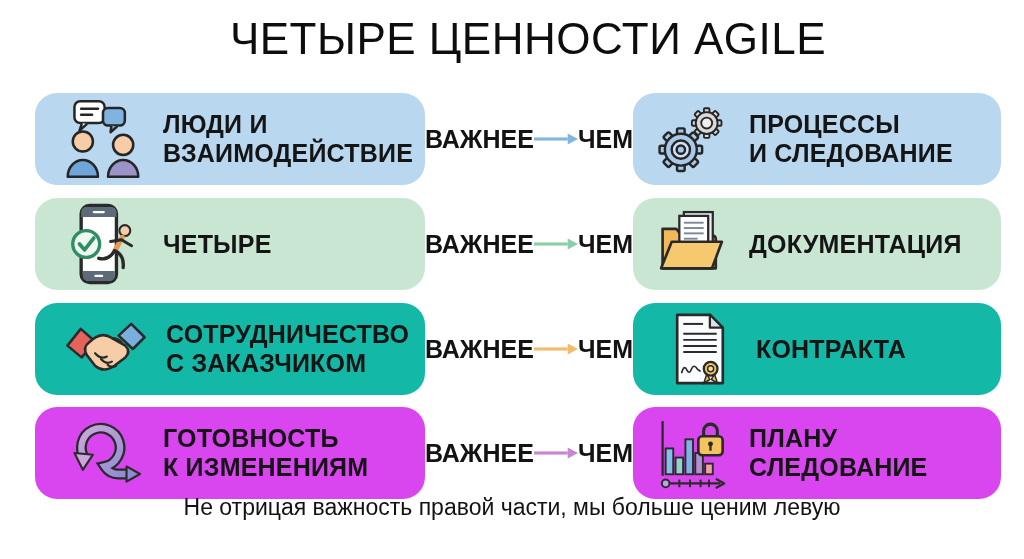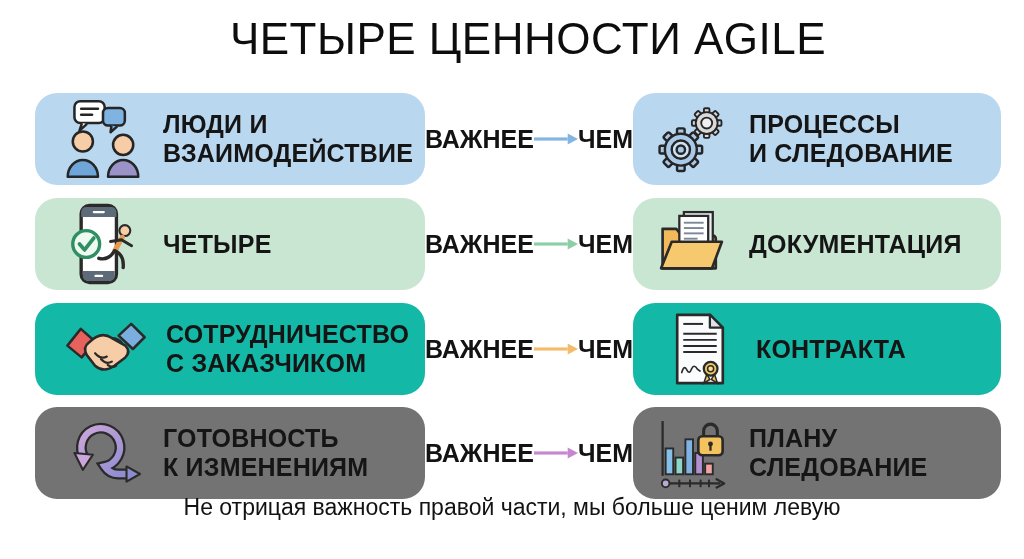--- a/index.html
+++ b/index.html
@@ -31,21 +31,21 @@
   .mid .word{font-size:25px;font-weight:700;color:#131313;}
   .mid svg{display:block;margin:-7px 0;}
   .footer{
     position:absolute;top:494px;left:0;width:1024px;text-align:center;
     font-size:23px;font-weight:400;color:#121212;white-space:nowrap;
   }
   
   .row-blue .box{background:#bad7f0;}   .row-blue .arrow-fill{fill:#83b5e1;}
   .row-green .box{background:#c9e6d3;}  .row-green .arrow-fill{fill:#8ccfa7;}
   .row-orange .box{background:#14b8a6;padding-left:29px;} .row-orange .arrow-fill{fill:#f4bb6c;}
-  .row-purple .box{background:#737373;} .row-purple .arrow-fill{fill:#c787d0;}
+  .row-purple .box{background:#d946ef;} .row-purple .arrow-fill{fill:#c787d0;}
 </style>
 </head>
 <body>
 
 <div class="title">ЧЕТЫРЕ ЦЕННОСТИ AGILE</div>
 
 <div class="row row1 row-blue">
   <div class="box box-left">
     <svg class="icon icon-left" viewBox="0 0 100 100">
       <rect x="16" y="5" width="36" height="26" rx="7" fill="#ffffff" stroke="#252525" stroke-width="3"></rect>

